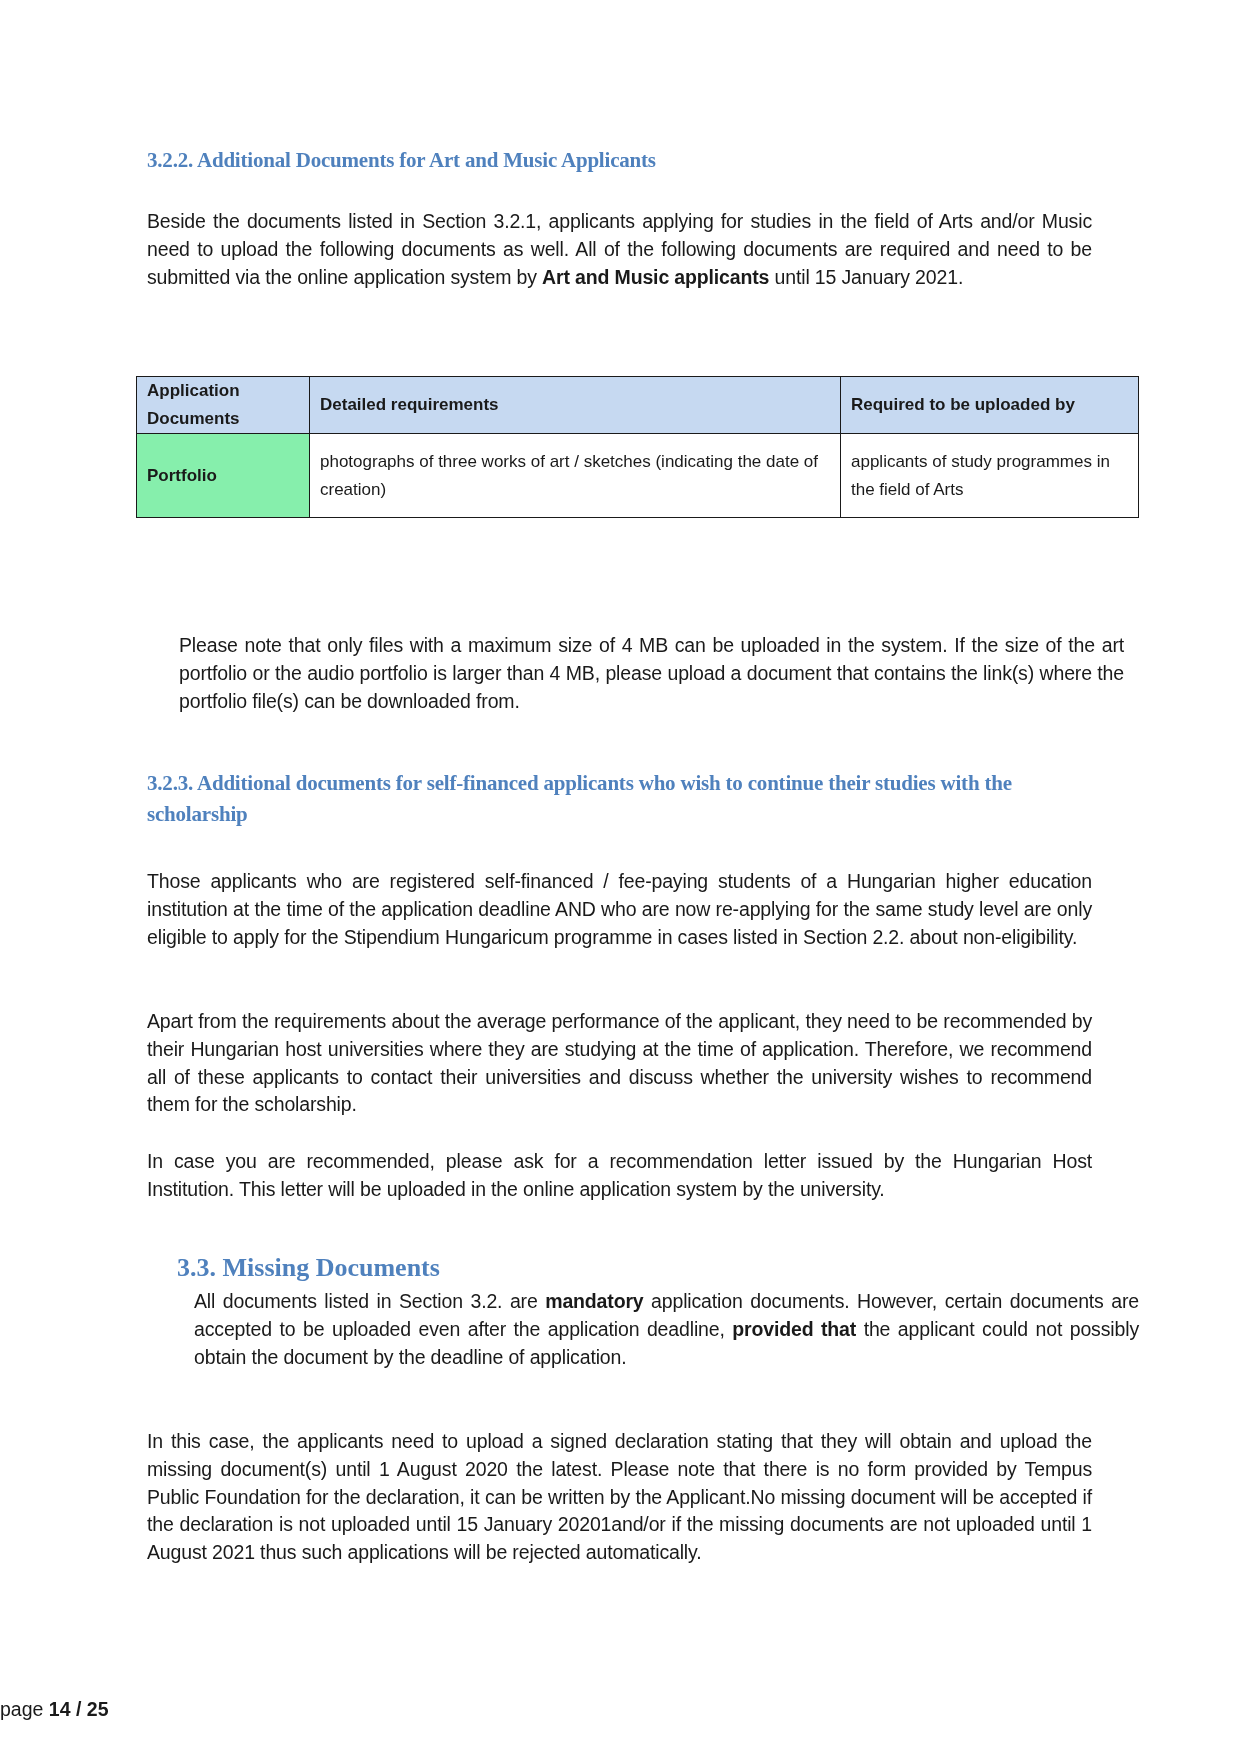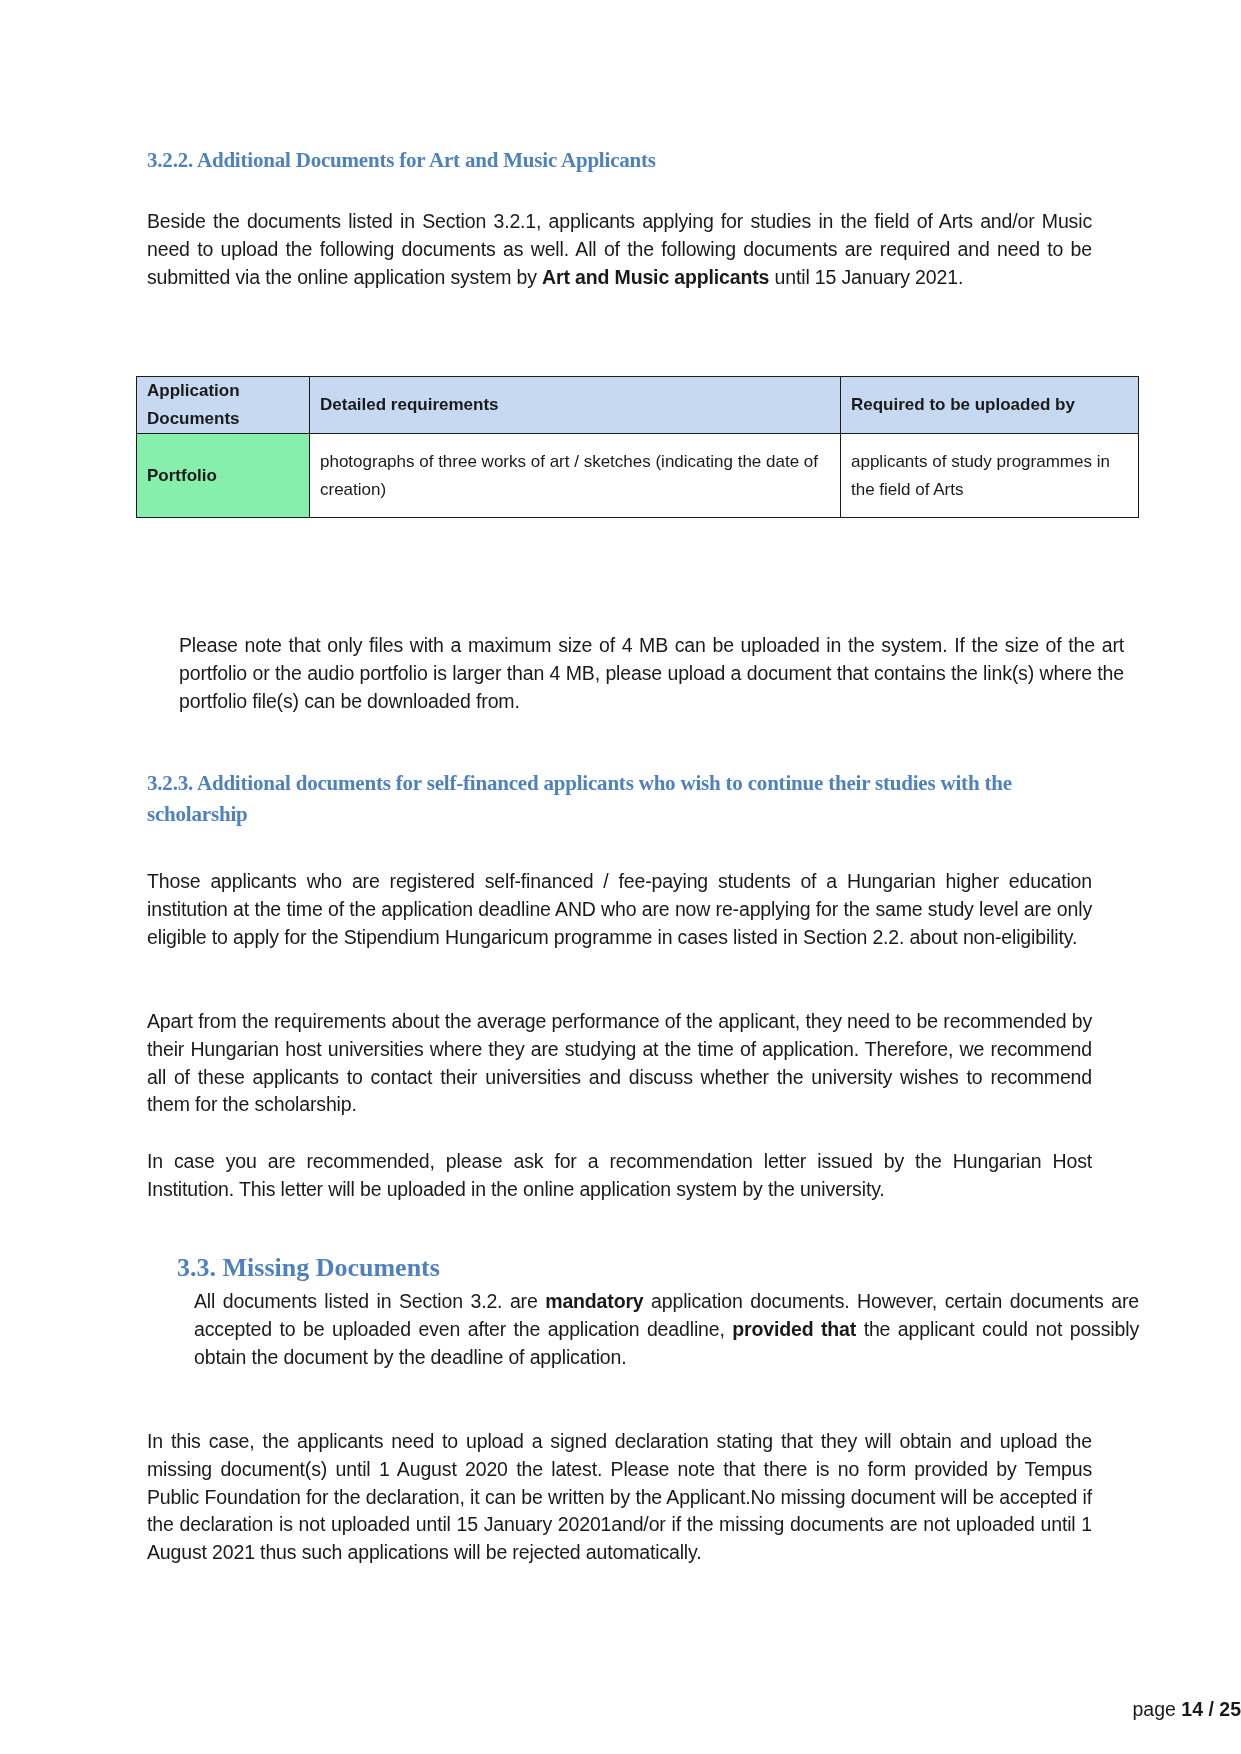--- a/index.html
+++ b/index.html
@@ -15,21 +15,21 @@
   .para b { font-weight: bold; }
   table.req { position: absolute; left: 136px; top: 376px; width: 1003px;
               border-collapse: collapse; font-size: 17px; }
   table.req td, table.req th { border: 1.5px solid #1a1a1a; padding: 0 10px;
               vertical-align: middle; text-align: left; line-height: 27.8px; }
   table.req th { background: #c6d9f1; font-weight: bold; height: 56px; }
   table.req td.first { background: #86efac; font-weight: bold; }
   table.req tr.row td { height: 83px; }
   td.just { text-align: right; text-align-last: left; }
   td.req3 { padding: 0 10px !important; }
-  .footer { left: 0; width: 1241px; top: 1698px; text-align: right; font-size: 19.5px; }
+  .footer { left: 0; width: 1241px; top: 1698px; text-align: left; font-size: 19.5px; }
 </style>
 </head>
 <body>
 
 <div class="abs h3" style="left:147px; top:145px;">3.2.2. Additional Documents for Art and Music Applicants</div>
 
 <div class="abs para" style="top:208px;">
   <span>Beside the documents listed in Section 3.2.1, applicants applying for studies in the field of Arts and/or Music need to upload the following documents as well. All of the following documents are required and need to be submitted via the online application system by </span><b>Art and Music applicants</b><span> until 15 January 2021.</span>
 </div>
 

